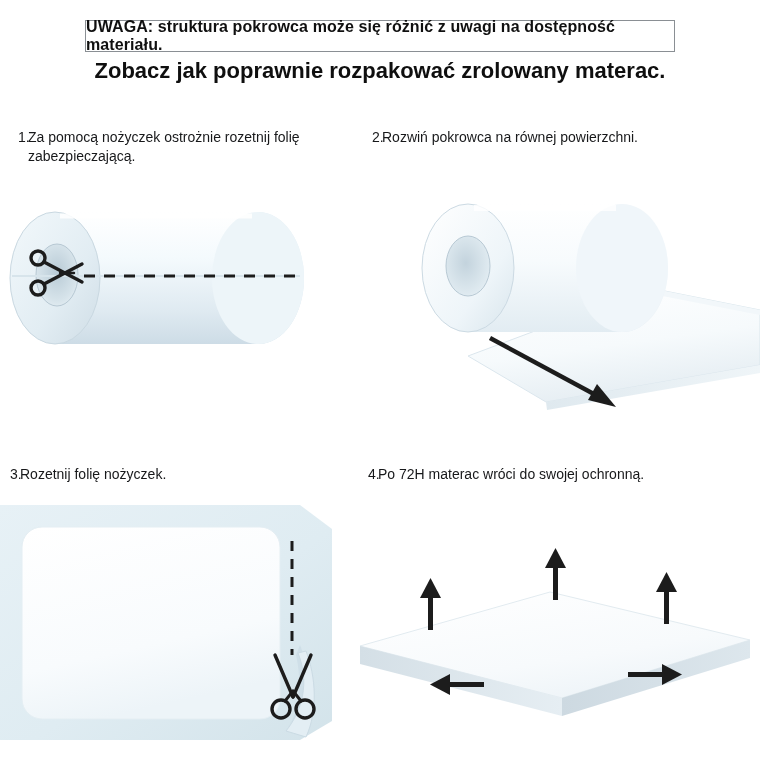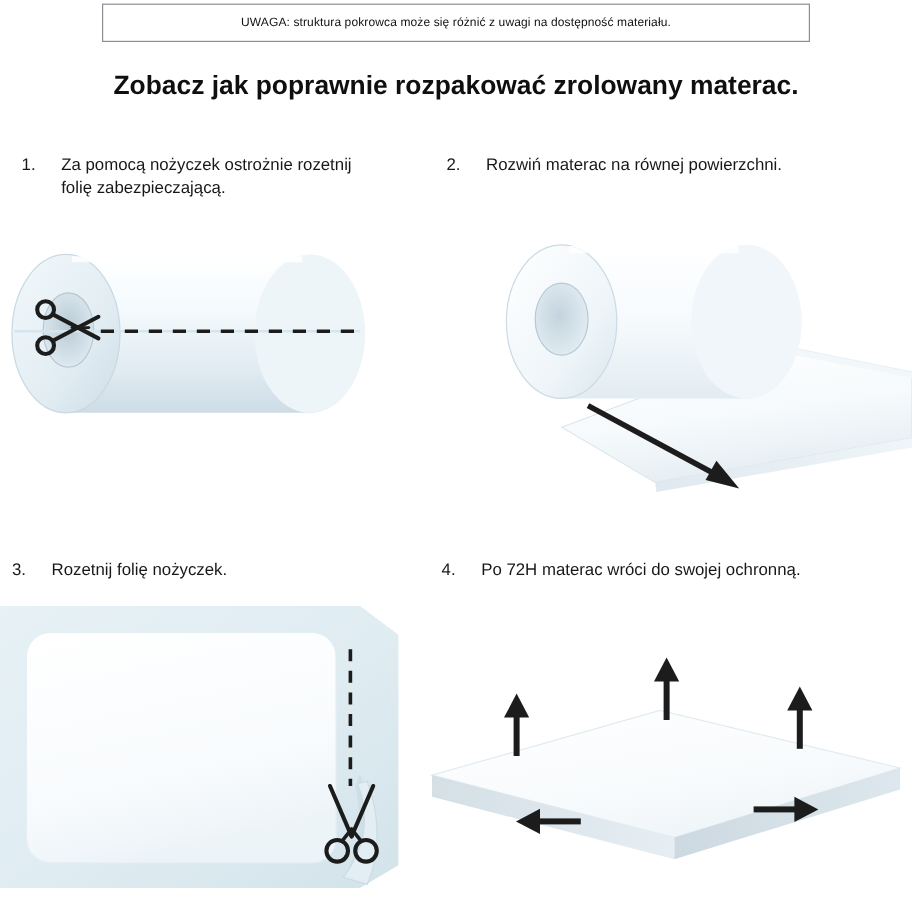--- a/index.html
+++ b/index.html
@@ -13,31 +13,31 @@
     font-family: "Liberation Sans", sans-serif;
     color: #1c1c1c;
     position: relative;
     overflow: hidden;
   }
 
   
   .notice {
     position: absolute;
     left: 85px;
-    top: 3px;
+    top: 20px;
     width: 590px;
     height: 32px;
     box-sizing: border-box;
     border: 1px solid #8a8f94;
     background: #ffffff;
     display: flex;
     align-items: center;
     justify-content: center;
-    font-size: 10px;
-    font-weight: normal;
+    font-size: 16px;
+    font-weight: bold;
     letter-spacing: 0.1px;
     color: #101010;
   }
 
   
   .main-title {
     position: absolute;
     left: 0;
     top: 58px;
     width: 760px;
@@ -56,21 +56,21 @@
   }
   .step-caption .num {
     position: absolute;
     left: 0;
     top: 0;
     width: 26px;
     text-align: left;
   }
   .step-caption .txt {
     display: block;
-    margin-left: 33px;
+    margin-left: 10px;
   }
 
   #cap1 { left: 18px;  top: 128px; width: 300px; }
   #cap2 { left: 372px; top: 128px; width: 330px; }
   #cap3 { left: 10px;  top: 465px; width: 300px; }
   #cap4 { left: 368px; top: 465px; width: 340px; }
 
   
   .panel { position: absolute; }
   #panel1 { left: 0;   top: 180px; width: 340px; height: 230px; }
@@ -135,21 +135,21 @@
       <circle cx="8" cy="40" r="7"></circle>
       <path d="M14 14 L52 34"></path>
       <path d="M14 36 L52 16"></path>
       <path d="M30 25 L44 25" stroke-width="2.4"></path>
     </g>
   </svg>
 </div>
 
 <div class="step-caption" id="cap2">
   <span class="num">2.</span>
-  <span class="txt">Rozwiń materac na równej powierzchni.</span>
+  <span class="txt">Rozwiń pokrowca na równej powierzchni.</span>
 </div>
 
 <div class="panel" id="panel2">
   <svg width="410" height="270" viewBox="0 0 410 270" xmlns="http://www.w3.org/2000/svg">
     <defs>
       <linearGradient id="roll2Body" x1="0" y1="0" x2="0" y2="1">
         <stop offset="0%" stop-color="#ffffff"></stop>
         <stop offset="45%" stop-color="#f7fbfd"></stop>
         <stop offset="100%" stop-color="#e2ecf2"></stop>
       </linearGradient>

